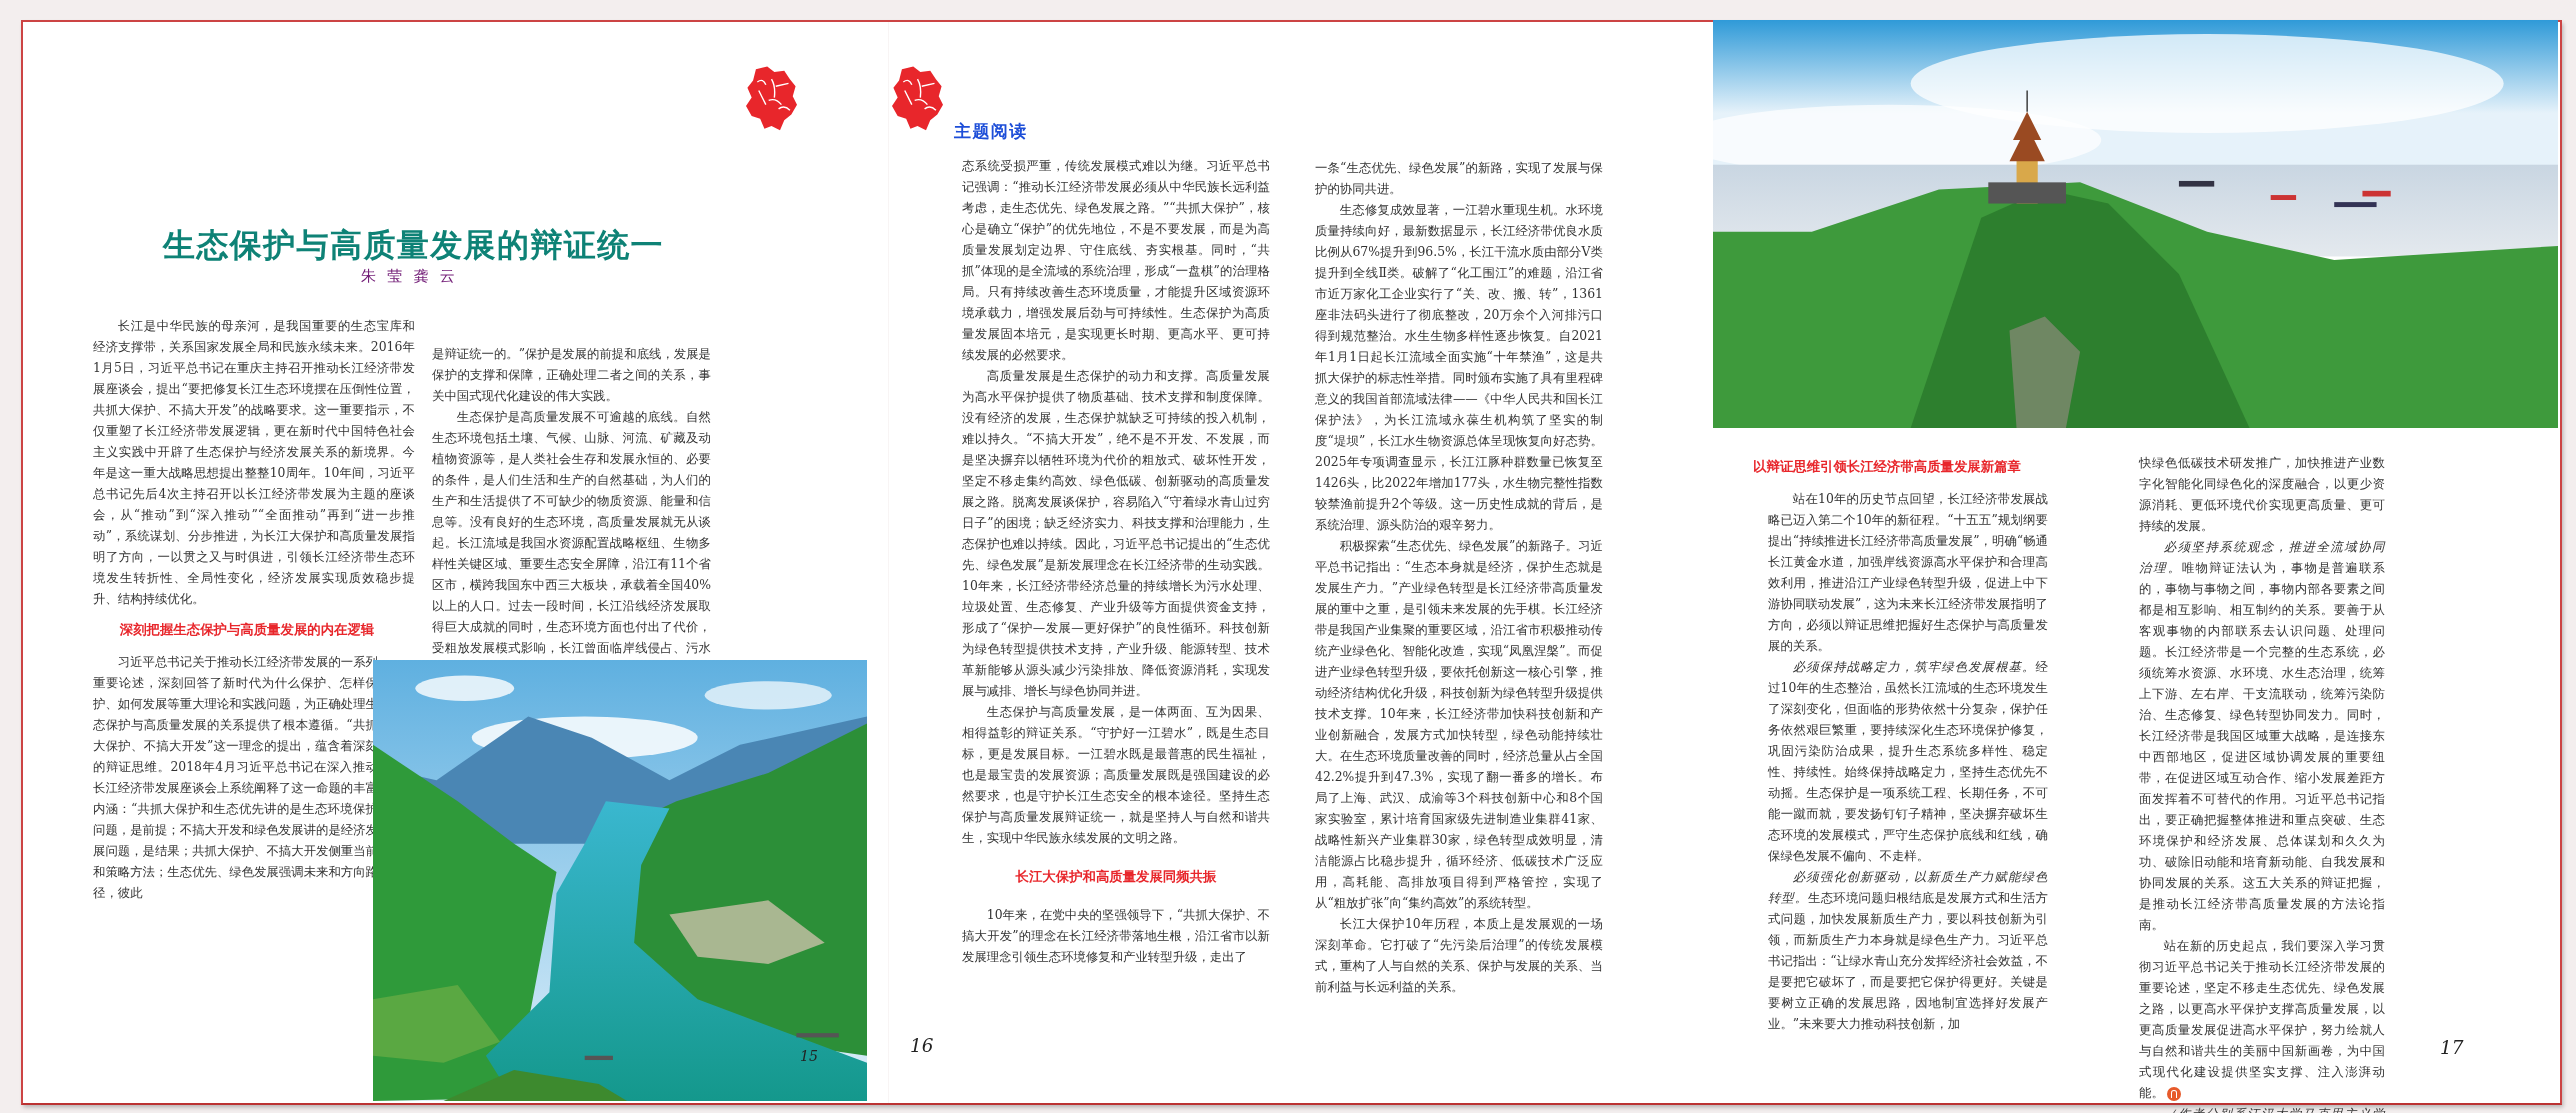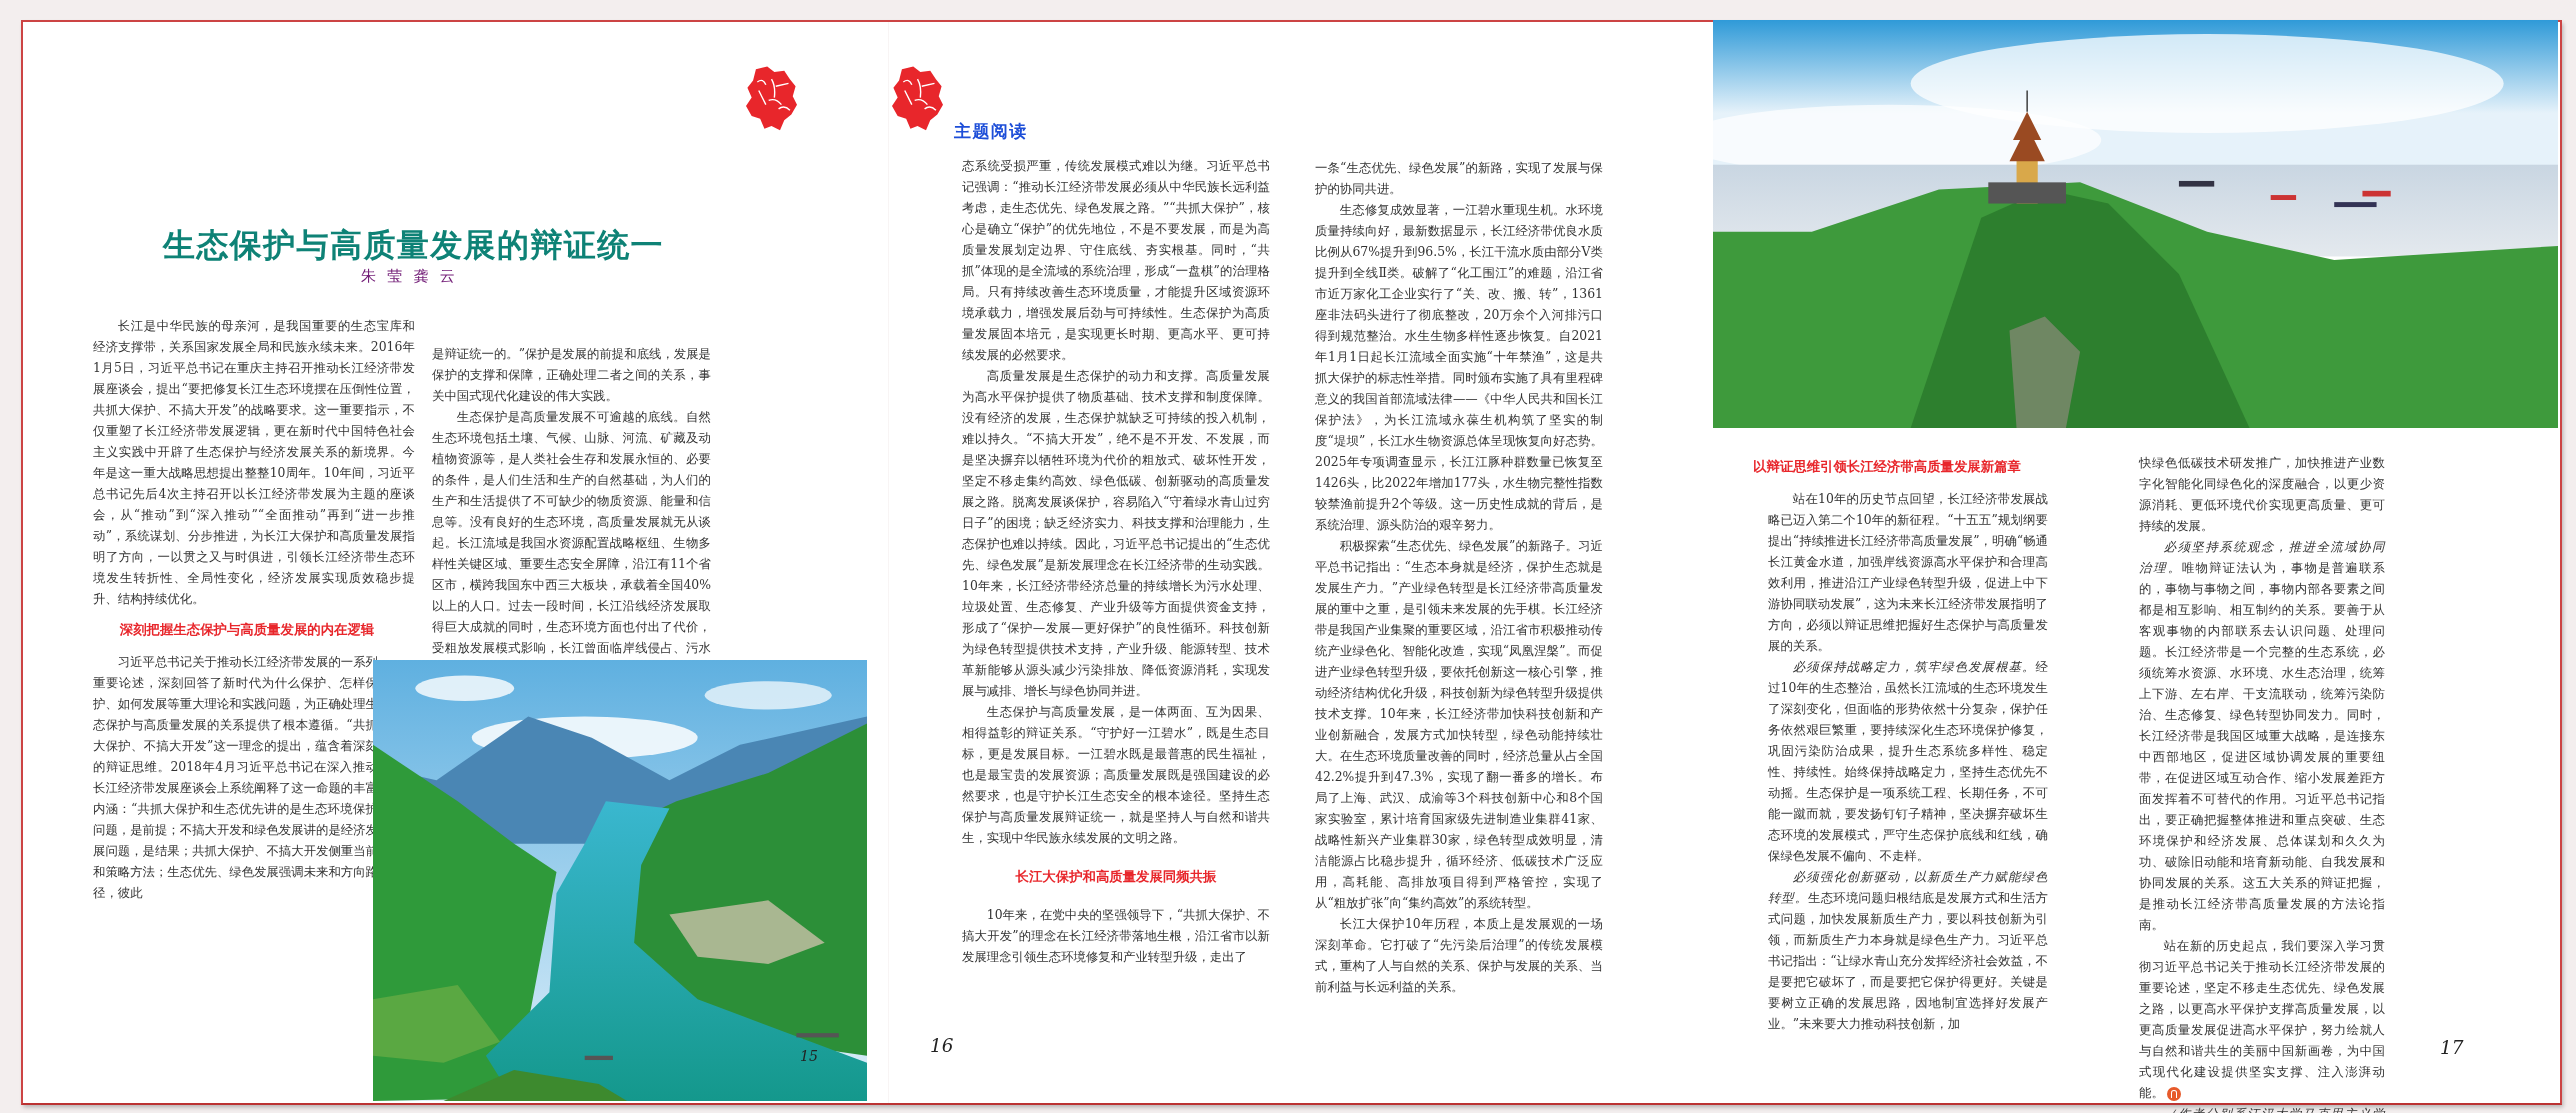--- a/index.html
+++ b/index.html
@@ -29,21 +29,21 @@
   .c2 { left:432px; top:315px; width:279px;margin-top:28px; }
   .c3 { left:962px; top:155px; width:308px; }
   .c4 { left:1315px; top:157px; width:288px; }
   .c5 { left:1768px; top:456px; width:280px; }
   .c6 { left:2139px; top:452px; width:246px; }
   .photo { position:absolute; overflow:hidden; }
   .photo svg { width:100%; height:100%; display:block; }
   .photo-gorge { left:373px; top:660px; width:494px; height:441px; }
   .photo-pagoda { left:1713px; top:20px; width:845px; height:408px; }
   .page-num { position:absolute; font-style:italic; font-size:18.4px; color:#222; }
-  .pn-16 { left:910px; top:1035px;margin-left:20px; }
+  .pn-16 { left:910px; top:1035px; }
   .pn-17 { left:2440px; top:1037px; }
   .note { font-style:italic; letter-spacing:0.7px; }
   .end-mark { display:inline-block; width:14px; height:14px; border-radius:50%; background:#e75a2b; vertical-align:middle; margin-left:2.8px; position:relative; }
   .end-mark::after { content:""; position:absolute; left:4.2px; top:3.5px; width:4.2px; height:7px; border:1.4px solid #fff; border-bottom:none; border-radius:2.8px 2.8px 0 0; }
 </style>
 </head>
 <body>
 
 <div class="spread">
   <div class="gutter"></div>

